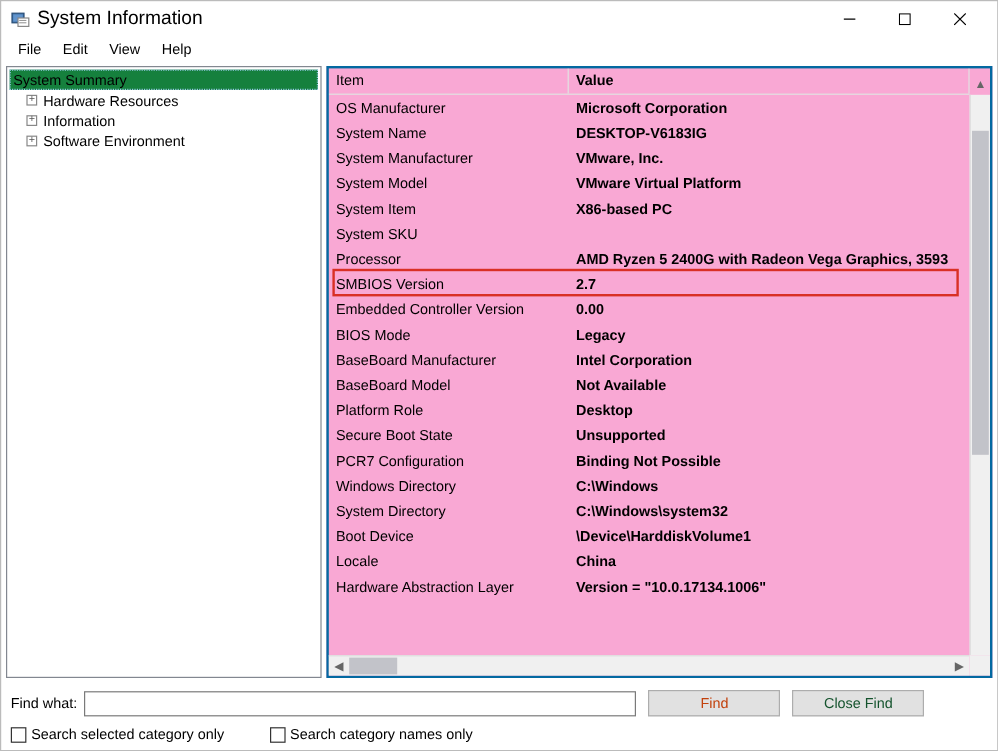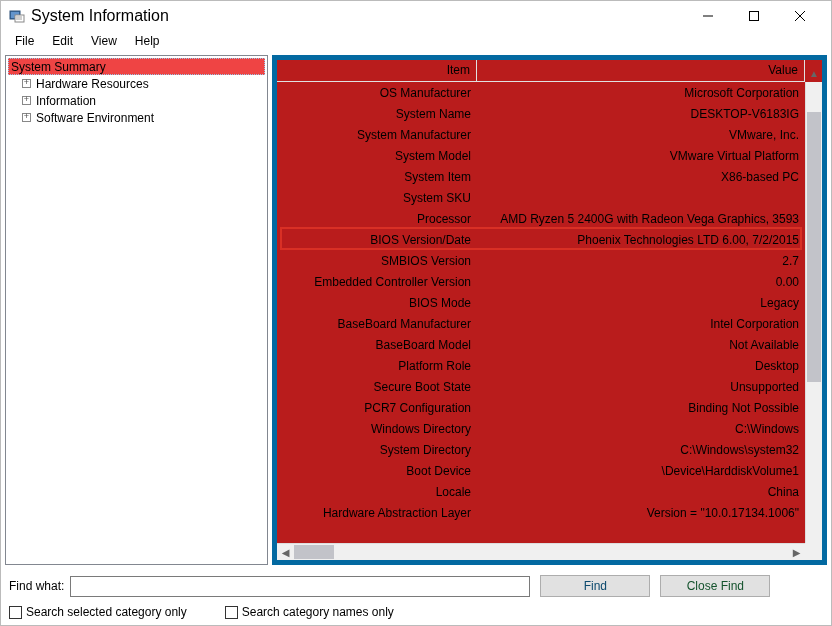--- a/index.html
+++ b/index.html
@@ -8,46 +8,46 @@
     .titlebar { height: 30px; display: flex; align-items: center; padding: 0 8px; }
     .titlebar-icon { width: 16px; height: 16px; margin-right: 6px; display: flex; align-items: center; justify-content: center; }
     .title-text { color: #000; font-size: 16px; flex: 1; }
     .winbtns { display: flex; }
     .winbtn { width: 46px; height: 30px; display: flex; align-items: center; justify-content: center; color: #555; }
     .menubar { height: 20px; display: flex; align-items: center; padding: 0 6px; gap: 2px; }
     .menuitem { padding: 2px 8px; color: #000; }
     .content { flex: 1; display: flex; padding: 4px; gap: 4px; min-height: 0; }
     .left-panel { width: 263px; border: 1px solid #828790; background: #fff; overflow: auto; padding: 2px; }
     .tree-item { display: flex; align-items: center; height: 17px; padding-left: 3px; gap: 3px; }
-    .tree-item.root { background: #ef4444; border: 1px dotted #99c8e8; padding-left: 2px; }
+    .tree-item.root { background: #15803d; border: 1px dotted #99c8e8; padding-left: 2px; }
     .tree-item.child { padding-left: 14px; }
     .expander { width: 9px; height: 9px; border: 1px solid #888; display: flex; align-items: center; justify-content: center; font-size: 9px; line-height: 1; color: #555; margin-right: 2px; }
     .expander::before { content: "+"; position: relative; top: -1px; }
-    .right-panel { flex: 1; border: 5px solid #0369a1; background: #b91c1c; display: flex; position: relative; min-width: 0; text-align: right; }
+    .right-panel { flex: 1; border: 2px solid #0369a1; background: #f9a8d4; display: flex; position: relative; min-width: 0; }
     .list { flex: 1; overflow: hidden; position: relative; }
     .list-header { display: flex; height: 22px; border-bottom: 1px solid #e1e1e1; margin-right: 17px; }
     .list-header-cell { padding: 3px 6px; border-right: 1px solid #e1e1e1; color: #000; }
     .col-item { width: 200px; }
-    .col-value { flex: 1; }
+    .col-value { flex: 1; font-weight: bold; }
     .list-body { overflow: hidden; }
     .list-row { display: flex; height: 21px; align-items: center; margin-right: 17px; }
     .list-cell { padding: 2px 6px; white-space: nowrap; overflow: hidden; }
     .vscroll { position: absolute; right: 0; top: 22px; bottom: 17px; width: 17px; background: #f0f0f0; border-left: 1px solid #ddd; }
     .vscroll-thumb { position: absolute; left: 1px; right: 1px; top: 30px; height: 270px; background: #c2c3c9; }
     .hscroll { position: absolute; left: 0; right: 17px; bottom: 0; height: 17px; background: #f0f0f0; border-top: 1px solid #ddd; display: flex; align-items: center; }
     .hscroll-arrow { width: 17px; height: 17px; display: flex; align-items: center; justify-content: center; color: #666; font-size: 10px; }
     .hscroll-track { flex: 1; position: relative; height: 100%; }
     .hscroll-thumb { position: absolute; top: 1px; bottom: 1px; left: 0; width: 40px; background: #c2c3c9; }
     .scroll-corner { position: absolute; right: 0; bottom: 0; width: 17px; height: 17px; background: #f0f0f0; }
     .vscroll-arrow { position: absolute; left: 0; right: 0; height: 17px; display: flex; align-items: center; justify-content: center; color: #666; font-size: 10px; }
     .findbar { padding: 6px 8px; }
     .findrow1 { display: flex; align-items: center; gap: 6px; margin-bottom: 8px; }
     .findlabel { color: #000; }
     .findinput { flex: 1; max-width: 460px; height: 21px; border: 1px solid #7a7a7a; padding: 1px 3px; background: #fff; }
-    .findbtn { width: 110px; height: 22px; border: 1px solid #adadad; background: #e1e1e1; color: #0c4a6e; margin-left: 4px; }
+    .findbtn { width: 110px; height: 22px; border: 1px solid #adadad; background: #e1e1e1; color: #c2410c; margin-left: 4px; }
     .findbtn.enabled { color: #14532d; }
     .findrow2 { display: flex; gap: 38px; }
     .checkbox-wrap { display: flex; align-items: center; gap: 4px; }
     .cbox { width: 13px; height: 13px; border: 1px solid #333; background: #fff; }
     .highlight-box { position: absolute; border: 2px solid #d93025; pointer-events: none; z-index: 10; }
   </style>
 </head>
 <body>
 
 <div class="window">
@@ -137,24 +137,20 @@
             </div>
             <div class="list-row">
               <div class="list-cell col-item">System SKU</div>
               <div class="list-cell col-value"></div>
             </div>
             <div class="list-row">
               <div class="list-cell col-item">Processor</div>
               <div class="list-cell col-value">AMD Ryzen 5 2400G with Radeon Vega Graphics, 3593</div>
             </div>
             <div class="list-row">
-              <div class="list-cell col-item">BIOS Version/Date</div>
-              <div class="list-cell col-value">Phoenix Technologies LTD 6.00, 7/2/2015</div>
-            </div>
-            <div class="list-row">
               <div class="list-cell col-item">SMBIOS Version</div>
               <div class="list-cell col-value">2.7</div>
             </div>
             <div class="list-row">
               <div class="list-cell col-item">Embedded Controller Version</div>
               <div class="list-cell col-value">0.00</div>
             </div>
             <div class="list-row">
               <div class="list-cell col-item">BIOS Mode</div>
               <div class="list-cell col-value">Legacy</div>

